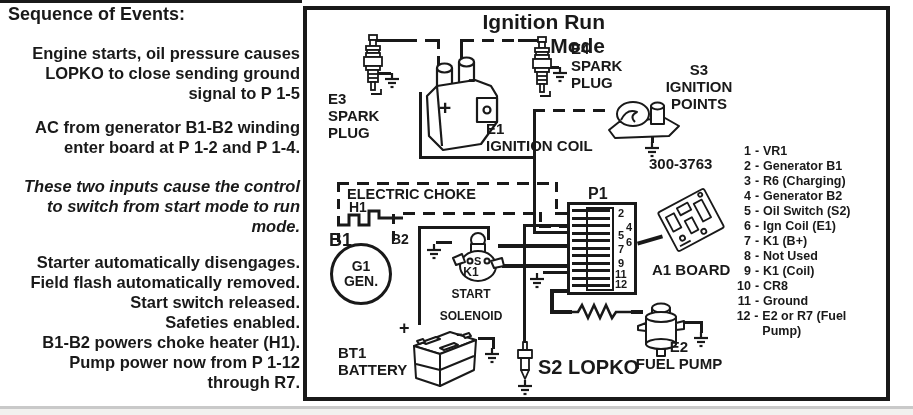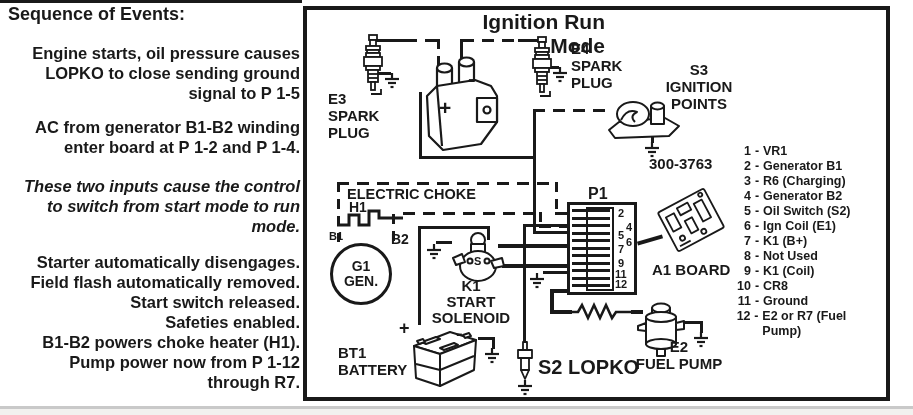--- a/index.html
+++ b/index.html
@@ -166,56 +166,58 @@
         <rect x="44" y="6" width="15" height="22"></rect>
           <ellipse cx="51.5" cy="6" rx="7.5" ry="4.5"></ellipse>
         <path d="M12,40 L22,30 L60,24 L76,30 L82,40 L82,66 L66,88 L28,94 L14,80 Z"></path>
         <path d="M22,30 L27,90" fill="none"></path>
         <rect x="62" y="42" width="20" height="24"></rect>
           <circle cx="72" cy="54" r="3.5"></circle>
       </g>
     </svg>
     <div class="mark" style="left:132px;top:86px;font-size:21px;">+</div>
     <div class="mark" style="left:161px;top:56px;font-size:23px;">-</div>
+    <div class="lbl" style="left:179px;top:111px;font-size:15px;">E1
+IGNITION COIL</div>
 
     <svg style="left:300px;top:82px;" width="74" height="52" viewBox="0 0 74 52">
       <g stroke="#191919" stroke-width="2" fill="#fff" stroke-linejoin="round">
         <polygon points="2,38 12,30 58,26 72,34 62,44 8,46"></polygon>
         <ellipse cx="26" cy="22" rx="16" ry="12"></ellipse>
         <path d="M14,28 q6,-12 16,-8 q-8,4 -2,10" fill="none"></path>
         <rect x="44" y="14" width="13" height="18"></rect>
           <ellipse cx="50.5" cy="14" rx="6.5" ry="3.5"></ellipse>
       </g>
     </svg>
     <div class="lbl ctr" style="left:352px;top:52px;width:80px;font-size:15px;">S3
 IGNITION
 POINTS</div>
     <div class="lbl" style="left:342px;top:146px;font-size:15px;">300-3763</div>
 
     <div class="lbl" style="left:40px;top:176px;font-size:14.5px;">ELECTRIC CHOKE</div>
     <div class="lbl" style="left:42px;top:190px;font-size:14px;">H1</div>
-    <div class="lbl" style="left:8px;top:220px;font-size:11px;padding-left:14px;">B1</div>
+    <div class="lbl" style="left:8px;top:220px;font-size:18px;padding-left:14px;">B1</div>
     <div class="lbl" style="left:84px;top:222px;font-size:14px;">B2</div>
 
     <div class="gen">G1
 GEN.</div>
 
     <svg style="left:143px;top:220px;" width="56" height="54" viewBox="0 0 56 54">
       <g stroke="#191919" stroke-width="2" fill="#fff" stroke-linejoin="round">
         <circle cx="28" cy="10" r="7"></circle>
           <rect x="21" y="14" width="14" height="8"></rect>
         <ellipse cx="28" cy="36" rx="18" ry="15"></ellipse>
         <polygon points="3,28 12,24 15,32 6,35"></polygon>
         <polygon points="41,31 52,28 54,36 44,38"></polygon>
         <circle cx="20" cy="31" r="2.5"></circle>
           <circle cx="37" cy="31" r="2.5"></circle>
       </g>
     </svg>
     <div class="mark" style="left:167px;top:245px;font-size:11px;">S</div>
-    <div class="lbl ctr" style="left:118px;top:268px;width:92px;font-size:15px;line-height:16px;">K1
+    <div class="lbl ctr" style="left:118px;top:251px;width:92px;font-size:12px;line-height:22px;">K1
 START
 SOLENOID</div>
 
     <div class="lbl" style="left:281px;top:175px;font-size:16px;">P1</div>
     <div class="p1box">
       <div class="phdr"></div>
       <div class="pbar" style="top:4px"></div>
       <div class="pbar" style="top:11.5px"></div>
       <div class="pbar" style="top:19px"></div>
       <div class="pbar" style="top:26.5px"></div>

